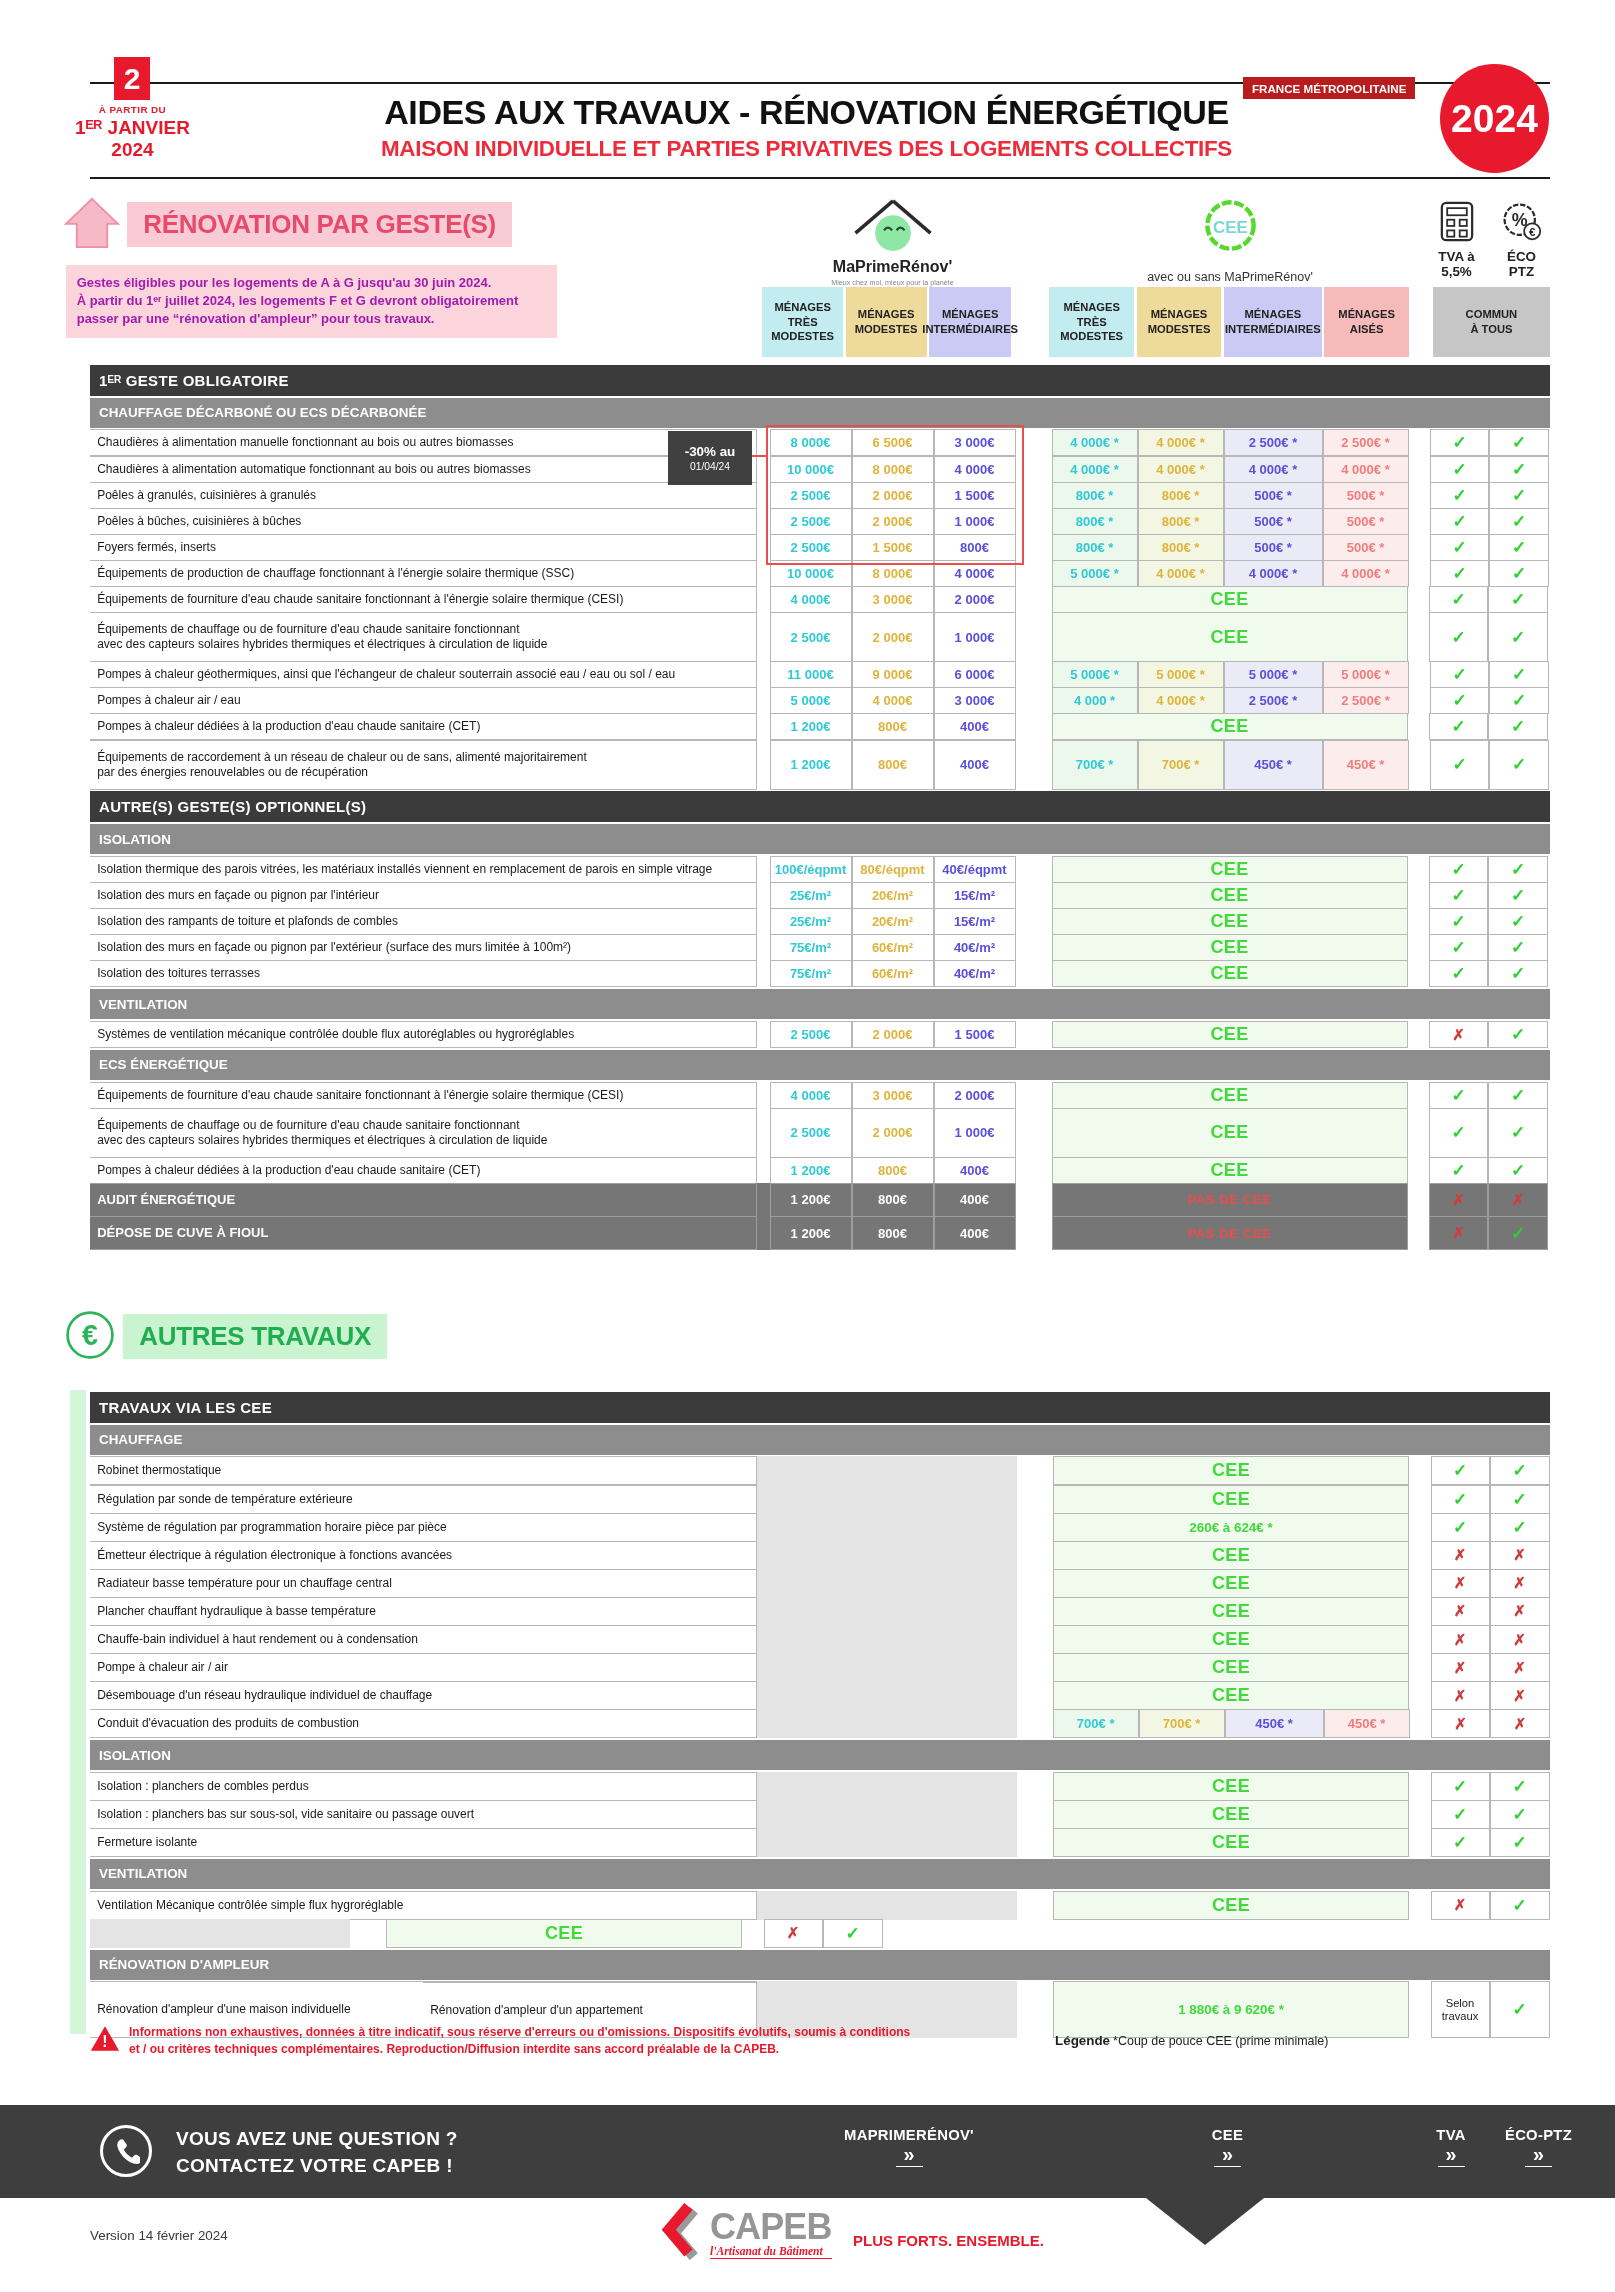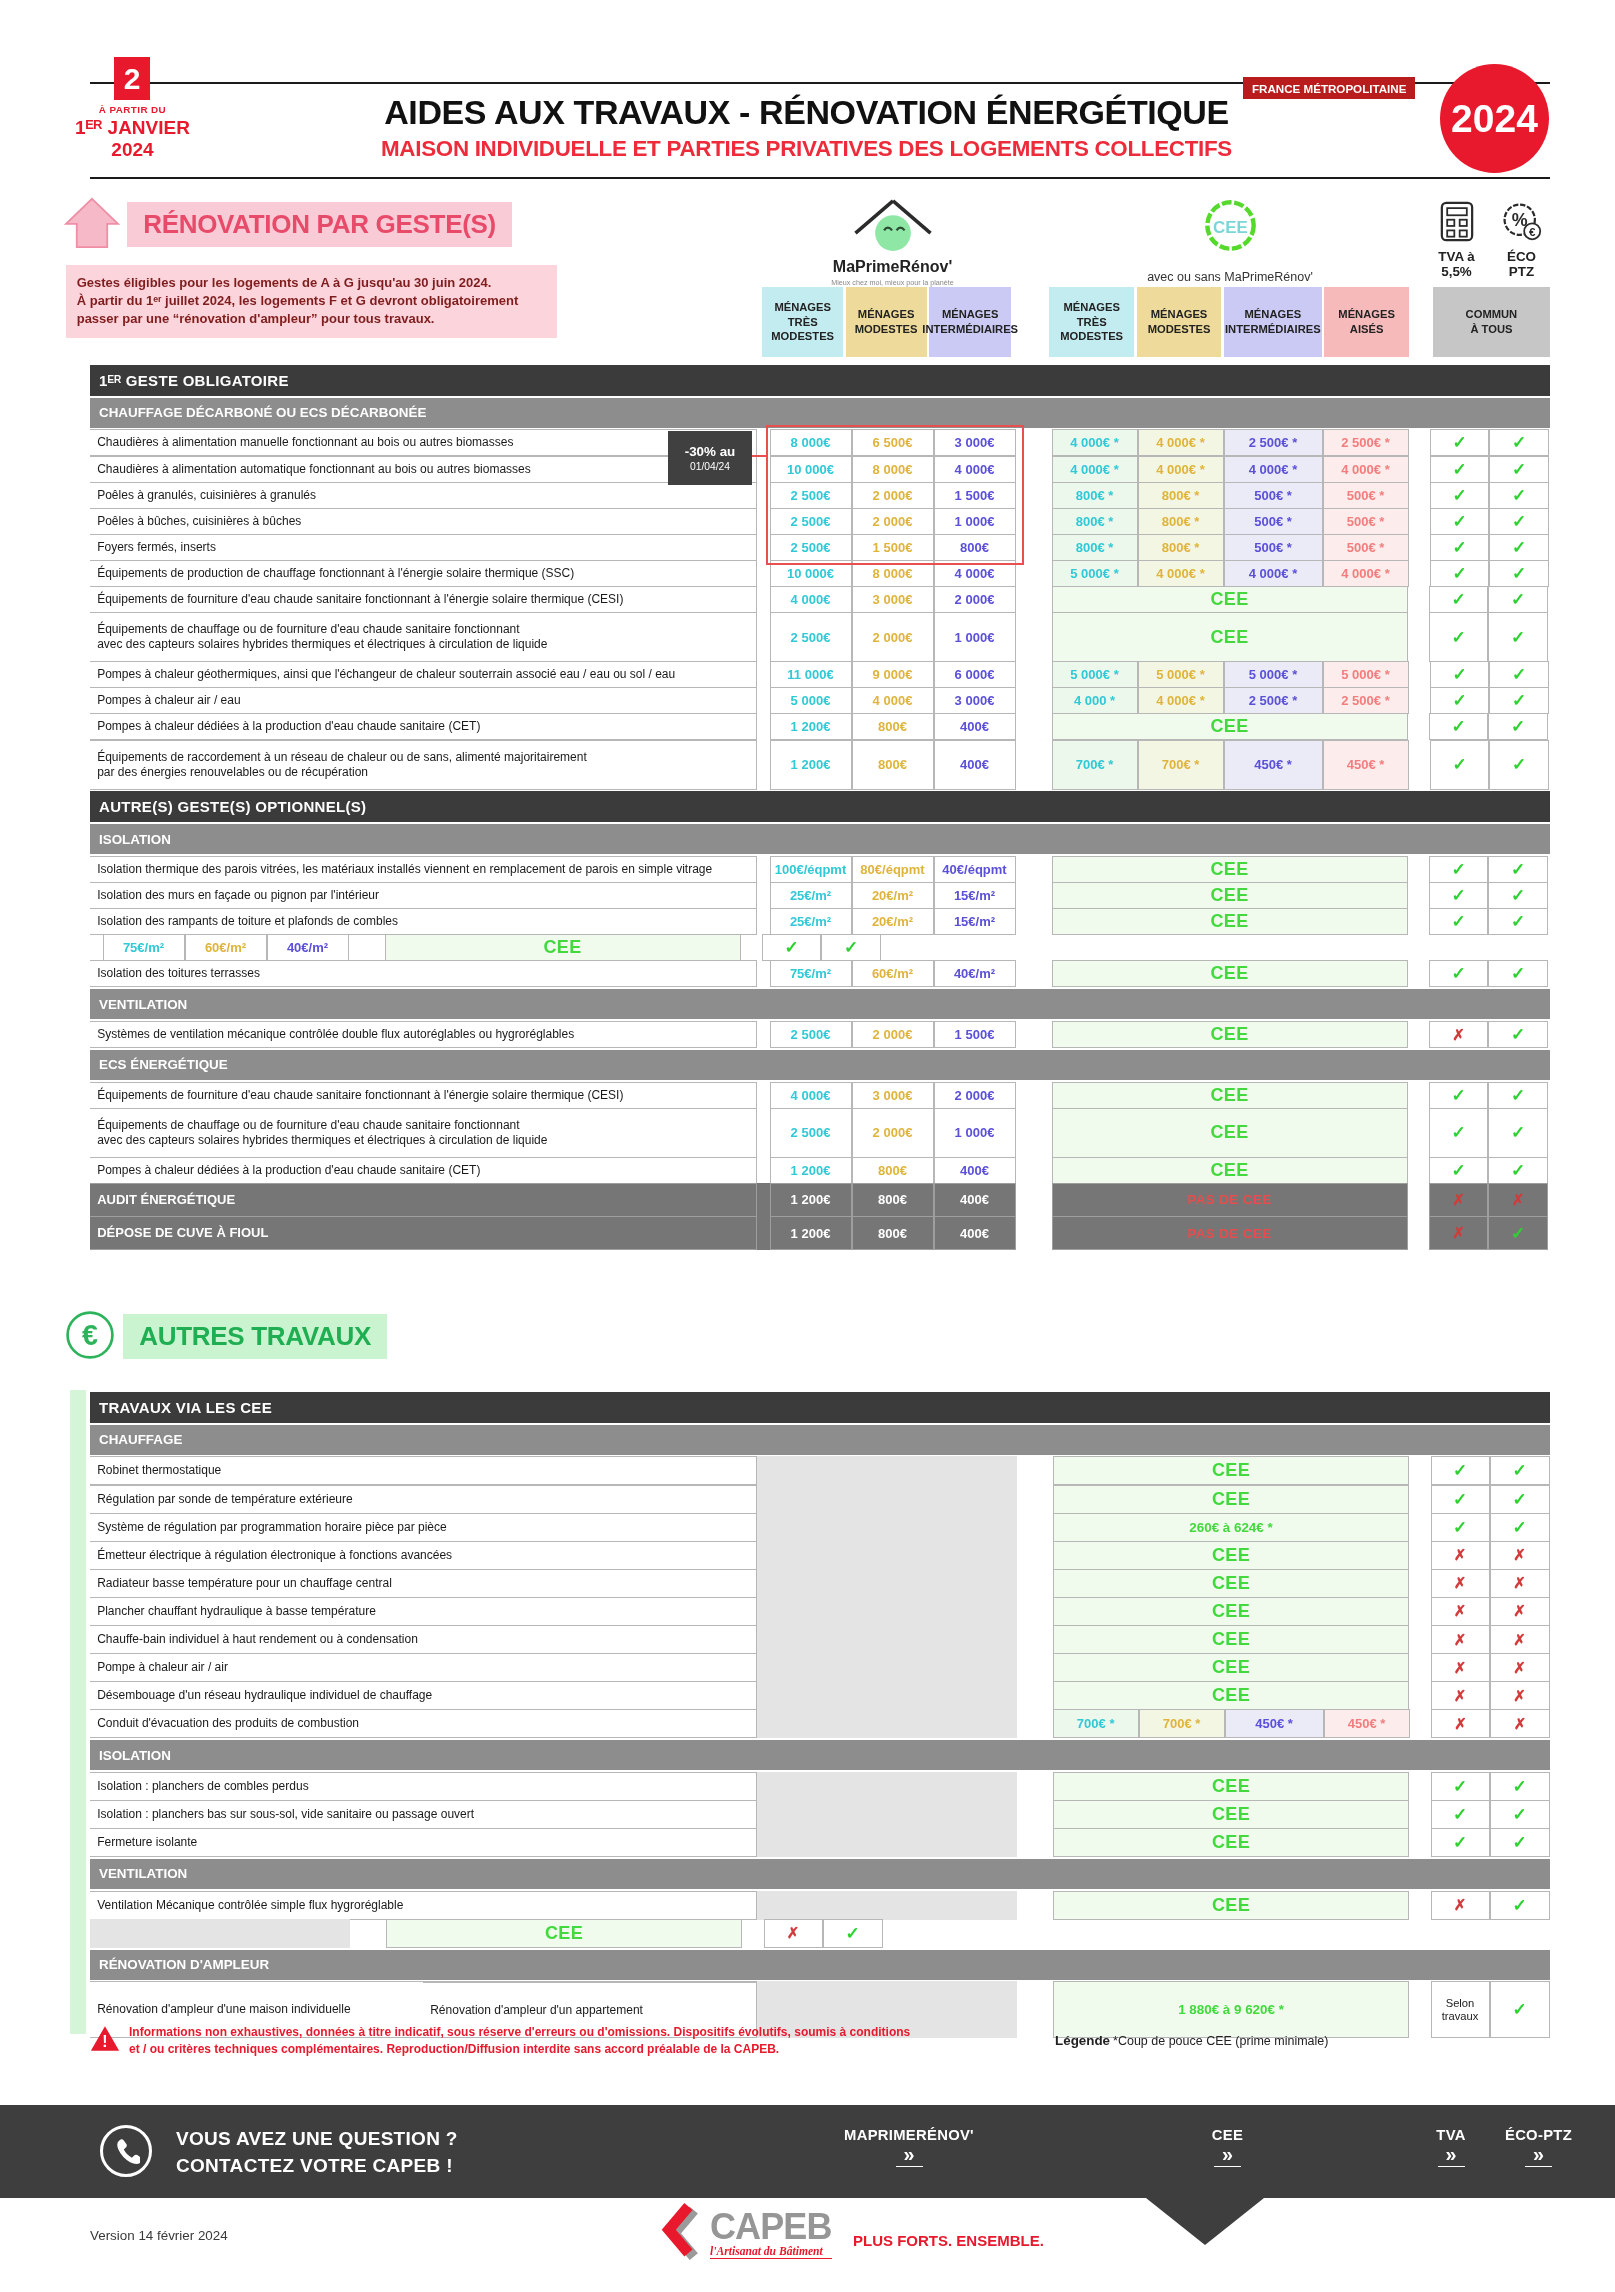--- a/index.html
+++ b/index.html
@@ -22,21 +22,21 @@
   #region-badge{position:absolute;left:1243px;top:77px;background:#b91c1c;color:#fff;
                 font-size:11.6px;font-weight:bold;padding:4.5px 9px;}
   #year-badge{position:absolute;left:1440px;top:64px;width:109px;height:109px;border-radius:50%;
               background:#e8192c;color:#fff;font-weight:bold;font-size:39px;
               display:flex;align-items:center;justify-content:center;}
   
   .sec-head{position:absolute;display:flex;align-items:center;gap:7.2px;}
   #sec1-head{left:64px;top:197px;}
   #sec1-title{background:#f9cbd6;color:#e84a6a;font-size:26px;font-weight:bold;
               padding:7.2px 16px;letter-spacing:-0.3px;}
-  #note-box{position:absolute;left:66px;top:265px;width:491px;background:#fbd4dc;color:#7f1d1d;
+  #note-box{position:absolute;left:66px;top:265px;width:491px;background:#fbd4dc;color:#a21caf;
             font-size:13px;font-weight:bold;line-height:1.4;padding:9px 10.7px;box-sizing:border-box;}
   #sec2-head{left:64px;top:1309px;}
   #sec2-title{background:#c9f4cf;color:#1fae52;font-size:26px;font-weight:bold;
               padding:7.2px 16px;letter-spacing:-0.3px;}
   
   #mpr-logo{position:absolute;left:769px;top:197px;width:247px;text-align:center;}
   #mpr-logo-name{font-size:16px;font-weight:bold;color:#222;margin-top:1.8px;}
   #mpr-logo-tagline{font-size:7.2px;color:#888;margin-top:1.8px;}
   #cee-logo{position:absolute;left:1052px;top:197px;width:356px;text-align:center;}
   #cee-note{font-size:12.5px;color:#333;margin-top:12.5px;}
@@ -441,20 +441,21 @@
         <div class="vc w-m v1">25€/m²</div>
         <div class="vc w-m v2">20€/m²</div>
         <div class="vc w-m v3">15€/m²</div>
         <div class="gap2"></div>
         <div class="vc w-merged ceecell big">CEE</div>
         <div class="gap3"></div>
         <div class="vc w-chk ok">✓</div>
         <div class="vc w-chk2 ok">✓</div>
       </div>
       <div class="trow">
+        <div class="cl">Isolation des murs en façade ou pignon par l'extérieur (surface des murs limitée à 100m²)</div>
         <div class="gap1"></div>
         <div class="vc w-m v1">75€/m²</div>
         <div class="vc w-m v2">60€/m²</div>
         <div class="vc w-m v3">40€/m²</div>
         <div class="gap2"></div>
         <div class="vc w-merged ceecell big">CEE</div>
         <div class="gap3"></div>
         <div class="vc w-chk ok">✓</div>
         <div class="vc w-chk2 ok">✓</div>
       </div>

